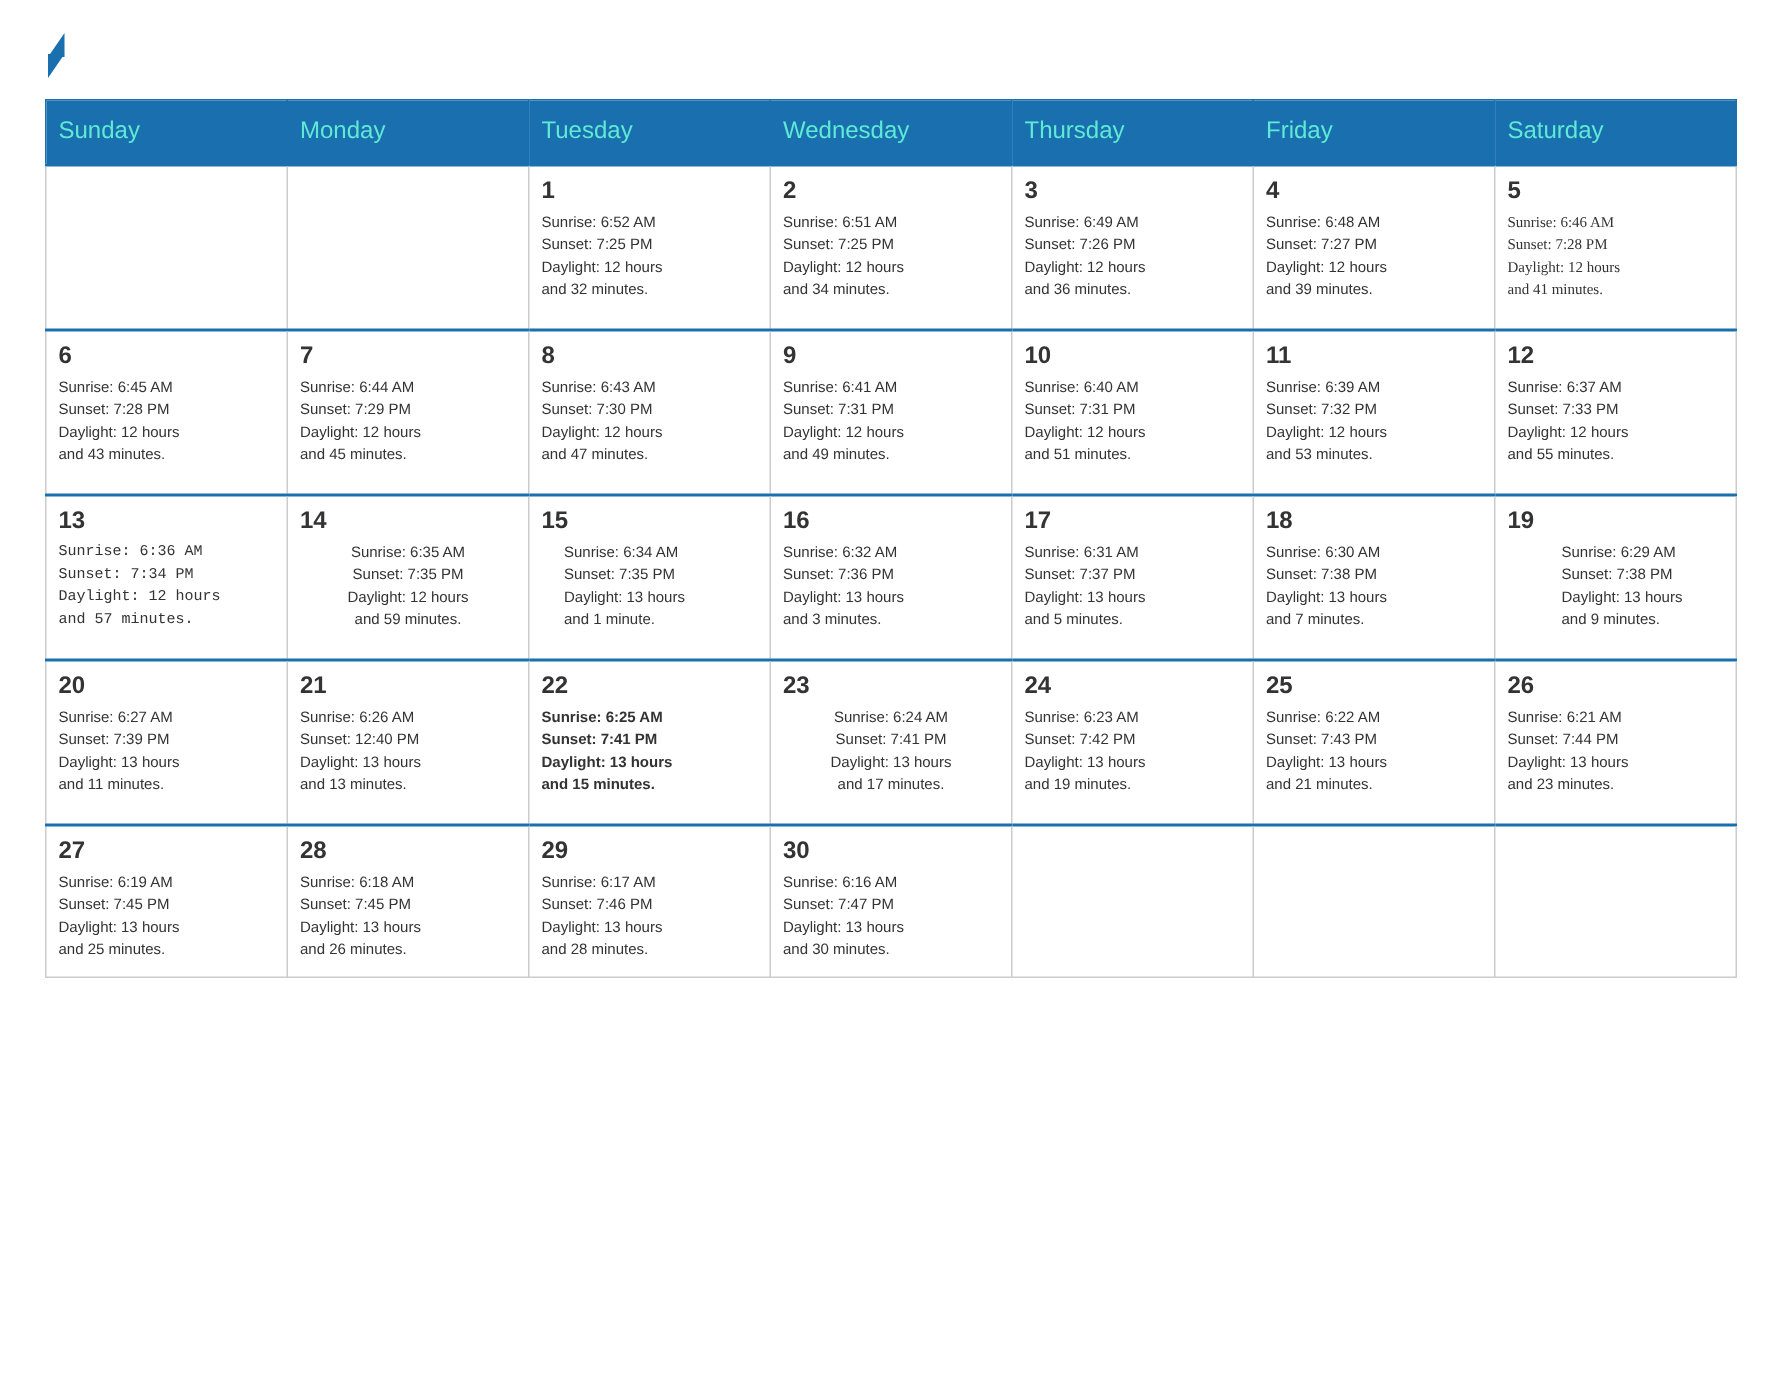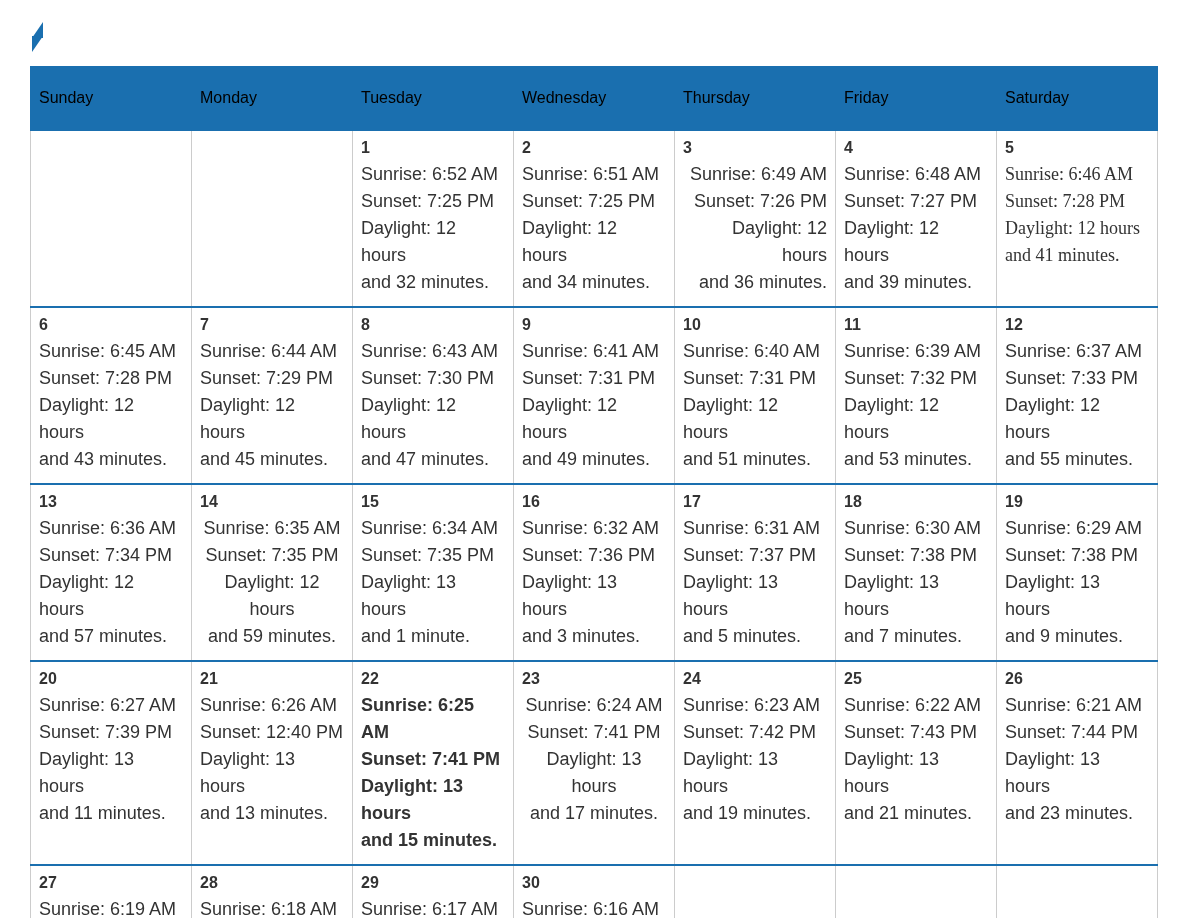--- a/index.html
+++ b/index.html
@@ -45,22 +45,22 @@
       color: #555;
       margin-top: 4px;
     }
     table {
       width: 100%;
       border-collapse: collapse;
       table-layout: fixed;
     }
     thead tr th {
       background-color: #1a6faf;
-      color: #000000;
-      padding: 22px 8px;
+      color: #5eead4;
+      padding: 12px 8px;
       font-size: 16px;
       font-weight: normal;
       text-align: left;
       border: 1px solid #1a6faf;
     }
     tbody tr td {
       vertical-align: top;
       padding: 8px 8px 10px 8px;
       border: 1px solid #ccc;
       border-top: 2px solid #1a6faf;
@@ -69,21 +69,21 @@
       height: 110px;
     }
     .day-number {
       font-size: 16px;
       font-weight: bold;
       color: #333;
       display: block;
       margin-bottom: 4px;
     }
     .day-info {
-      font-size: 18px;
+      font-size: 10px;
       color: #333;
       line-height: 1.5;
     }
     td.empty {
       border-top: 2px solid #1a6faf;
       background: #fff;
     }
     tbody tr:last-child td {
       height: auto;
       min-height: 100px;
@@ -136,21 +136,21 @@
         </td>
         <td>
           <span class="day-number">2</span>
           <div class="day-info" style="white-space: pre-line;">Sunrise: 6:51 AM
 Sunset: 7:25 PM
 Daylight: 12 hours
 and 34 minutes.</div>
         </td>
         <td>
           <span class="day-number">3</span>
-          <div class="day-info" style="white-space: pre-line; text-align: right;">Sunrise: 6:49 AM
+          <div class="day-info" style="white-space: pre-line;">Sunrise: 6:49 AM
 Sunset: 7:26 PM
 Daylight: 12 hours
 and 36 minutes.</div>
         </td>
         <td>
           <span class="day-number">4</span>
           <div class="day-info" style="white-space: pre-line;">Sunrise: 6:48 AM
 Sunset: 7:27 PM
 Daylight: 12 hours
 and 39 minutes.</div>
@@ -210,35 +210,35 @@
           <span class="day-number">12</span>
           <div class="day-info" style="white-space: pre-line;">Sunrise: 6:37 AM
 Sunset: 7:33 PM
 Daylight: 12 hours
 and 55 minutes.</div>
         </td>
       </tr>
       <tr>
         <td>
           <span class="day-number">13</span>
-          <div class="day-info" style="white-space: pre-line;">Sunrise: 6:36 AM
+          <div class="day-info" style="white-space: pre-line; font-family: Liberation Mono, monospace;">Sunrise: 6:36 AM
 Sunset: 7:34 PM
 Daylight: 12 hours
 and 57 minutes.</div>
         </td>
         <td>
           <span class="day-number">14</span>
           <div class="day-info" style="white-space: pre-line; text-align: center;">Sunrise: 6:35 AM
 Sunset: 7:35 PM
 Daylight: 12 hours
 and 59 minutes.</div>
         </td>
         <td>
           <span class="day-number">15</span>
-          <div class="day-info" style="white-space: pre-line;">Sunrise: 6:34 AM
+          <div class="day-info" style="white-space: pre-line; margin-left: 15px;">Sunrise: 6:34 AM
 Sunset: 7:35 PM
 Daylight: 13 hours
 and 1 minute.</div>
         </td>
         <td>
           <span class="day-number">16</span>
           <div class="day-info" style="white-space: pre-line;">Sunrise: 6:32 AM
 Sunset: 7:36 PM
 Daylight: 13 hours
 and 3 minutes.</div>
@@ -252,21 +252,21 @@
         </td>
         <td>
           <span class="day-number">18</span>
           <div class="day-info" style="white-space: pre-line;">Sunrise: 6:30 AM
 Sunset: 7:38 PM
 Daylight: 13 hours
 and 7 minutes.</div>
         </td>
         <td>
           <span class="day-number">19</span>
-          <div class="day-info" style="white-space: pre-line;">Sunrise: 6:29 AM
+          <div class="day-info" style="white-space: pre-line; margin-left: 36px;">Sunrise: 6:29 AM
 Sunset: 7:38 PM
 Daylight: 13 hours
 and 9 minutes.</div>
         </td>
       </tr>
       <tr>
         <td>
           <span class="day-number">20</span>
           <div class="day-info" style="white-space: pre-line;">Sunrise: 6:27 AM
 Sunset: 7:39 PM

